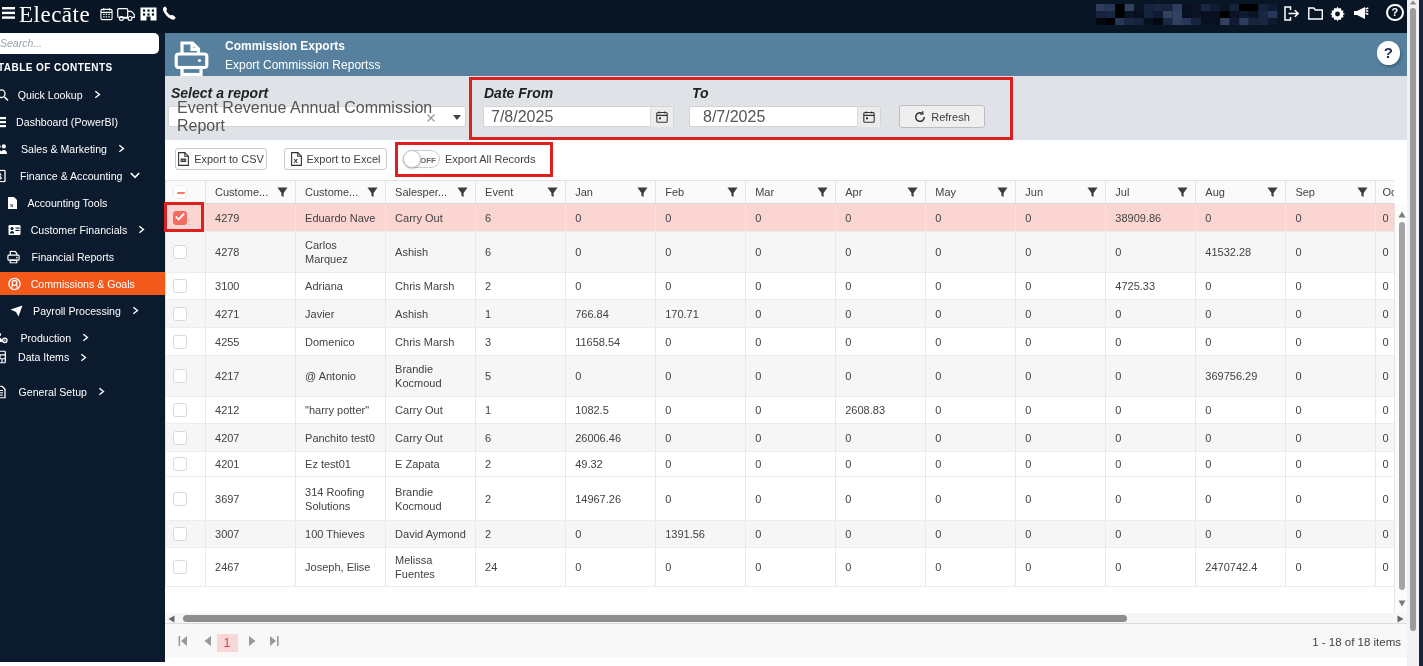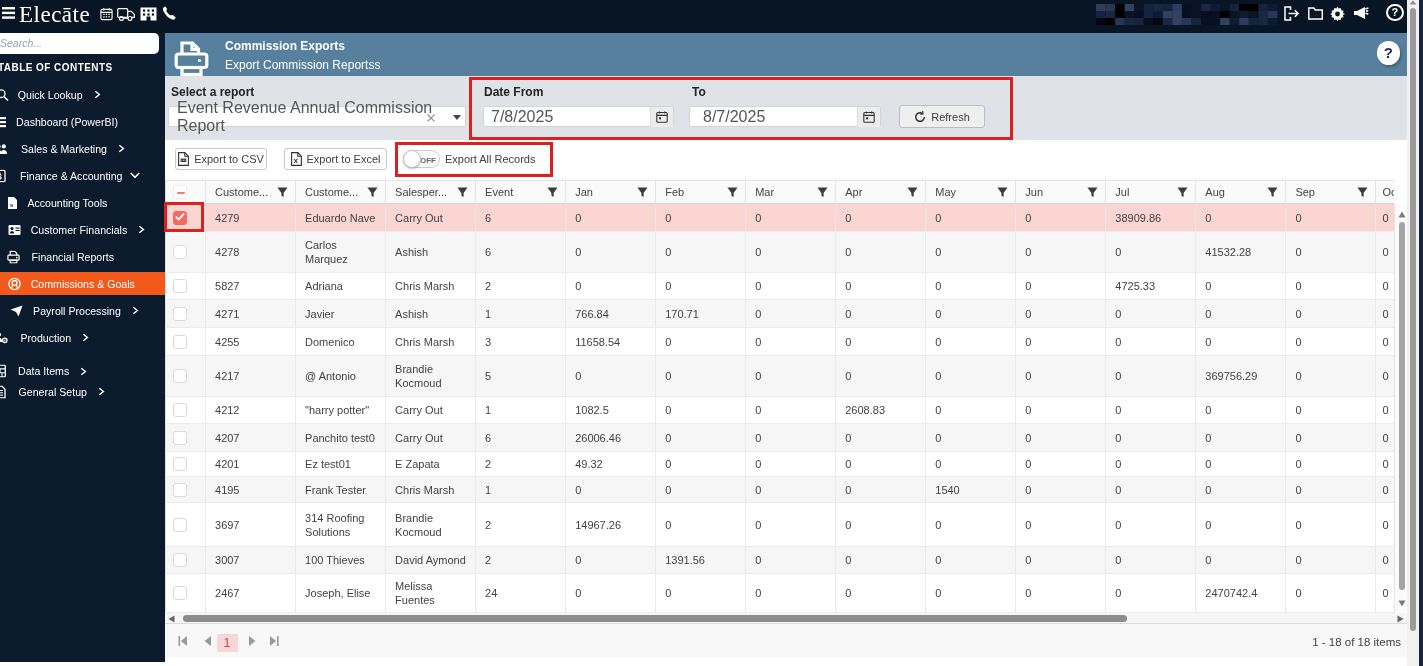--- a/index.html
+++ b/index.html
@@ -5,21 +5,21 @@
 html,body { width:1423px; height:666px; overflow:hidden; font-family:"Liberation Sans",sans-serif; background:#fff; }
 
 #topbar { position:absolute; left:0; top:0; width:1407px; height:33px; background:#081524; }
 #sidebar { position:absolute; left:0; top:33px; width:165px; height:629px; background:#0b1a2d; color:#fff; }
 .mi { position:absolute; display:flex; align-items:center; font-size:10.6px; color:#fff; white-space:nowrap; height:26px; }
 #search { position:absolute; left:-7px; top:0; width:166px; height:21px; background:#fff; border-radius:5px; color:#9aa2ae; font-style:italic; font-size:10.5px; line-height:21px; padding-left:7px; }
 
 #bluehdr { position:absolute; left:165px; top:33px; width:1242px; height:43px; background:#56809d; color:#fff; }
 #filterbar { position:absolute; left:165px; top:76px; width:1242px; height:64px; background:#dfe3e8; }
 #whiteband { position:absolute; left:165px; top:140px; width:1242px; height:41px; background:#fff; }
-.lbl { position:absolute; font-size:12px; font-weight:bold; color:#222; }
+.lbl { position:absolute; font-size:14px; font-weight:bold; color:#222;font-style:italic; }
 .inp { position:absolute; height:21px; background:#fff; border:1px solid #d4d4d4; border-radius:2px; font-size:16px; color:#555; display:flex; align-items:center; }
 .btn { position:absolute; height:22px; border:1px solid #c9c9c9; border-radius:3px; background:#fdfdfd; font-size:11px; color:#404040; display:flex; align-items:center; justify-content:center; }
 .redbox { position:absolute; border:3px solid #dc1f1f; }
 
 #grid { position:absolute; left:165px; top:180px; }
 table { border-collapse:collapse; table-layout:fixed; width:1229px; }
 td, th { font-size:11px; color:#424242; font-weight:normal; text-align:left; vertical-align:middle; padding:0 0 0 9px; border-left:1px solid #e9e9e9; overflow:hidden; white-space:nowrap; }
 th { position:relative; height:23px; background:#fafafa; border-top:1px solid #e2e2e2; border-bottom:1px solid #d8d8d8; border-left:1px solid #e3e3e3; }
 th.last, td.last { padding-left:6px; }
 th.cbcol, td.cbcol { padding:0 11px 0 0; text-align:center; border-left:1px solid #e0e0e0; }
@@ -268,21 +268,21 @@
             <path d="M0.8 10.5 q0-4.5 3.2-4.5 q3.2 0 3.2 4.5 Z" fill="#fff"></path>
             <circle cx="9.8" cy="8.8" r="2.2" fill="none" stroke="#fff" stroke-width="1.3"></circle>
             <circle cx="9.8" cy="8.8" r="0.7" fill="#fff"></circle>
           </svg>
         </span>
         <span style="margin-left:20.4px">Production</span>
         <svg style="margin-left:11px" width="7" height="9" viewBox="0 0 8 9" fill="none">
           <path d="M1.5 0.8 L6.2 4.5 L1.5 8.2" stroke="#fff" stroke-width="1.6"></path>
         </svg>
       </div>
-      <div class="mi" style="top:325px;left:0">
+      <div class="mi" style="top:311px;left:0">
         <span style="position:absolute;left:-6px;top:50%;transform:translateY(-50%);display:inline-flex">
           <svg width="12" height="13" viewBox="0 0 12 13">
             <rect x="0.7" y="0.7" width="10.6" height="11.6" rx="1" fill="none" stroke="#fff" stroke-width="1.3"></rect>
             <path d="M0.7 4.4 h10.6 M0.7 8.2 h10.6 M4 0.7 v3.7 M6 4.4 v3.8 M8 8.2 v4.1" stroke="#fff" stroke-width="1.1"></path>
           </svg>
         </span>
         <span style="margin-left:18px">Data Items</span>
         <svg style="margin-left:11px" width="7" height="9" viewBox="0 0 8 9" fill="none">
           <path d="M1.5 0.8 L6.2 4.5 L1.5 8.2" stroke="#fff" stroke-width="1.6"></path>
         </svg>
@@ -466,21 +466,21 @@
           <td>0</td>
           <td>0</td>
           <td>0</td>
           <td>0</td>
           <td>41532.28</td>
           <td>0</td>
           <td class="last">0</td>
         </tr>
 <tr class="" style="height:27px">
           <td class="cbcol"><span class="cb"></span></td>
-          <td>5827</td>
+          <td>3100</td>
           <td>Adriana</td>
           <td>Chris Marsh</td>
           <td>2</td>
           <td>0</td>
           <td>0</td>
           <td>0</td>
           <td>0</td>
           <td>0</td>
           <td>0</td>
           <td>4725.33</td>
@@ -583,37 +583,20 @@
           <td>0</td>
           <td>0</td>
           <td>0</td>
           <td>0</td>
           <td>0</td>
           <td>0</td>
           <td>0</td>
           <td>0</td>
           <td class="last">0</td>
         </tr>
-<tr class="alt" style="height:26px">
-          <td class="cbcol"><span class="cb"></span></td>
-          <td>4195</td>
-          <td>Frank Tester</td>
-          <td>Chris Marsh</td>
-          <td>1</td>
-          <td>0</td>
-          <td>0</td>
-          <td>0</td>
-          <td>0</td>
-          <td>1540</td>
-          <td>0</td>
-          <td>0</td>
-          <td>0</td>
-          <td>0</td>
-          <td class="last">0</td>
-        </tr>
 <tr class="" style="height:44px">
           <td class="cbcol"><span class="cb"></span></td>
           <td>3697</td>
           <td>314 Roofing<br>Solutions</td>
           <td>Brandie<br>Kocmoud</td>
           <td>2</td>
           <td>14967.26</td>
           <td>0</td>
           <td>0</td>
           <td>0</td>

